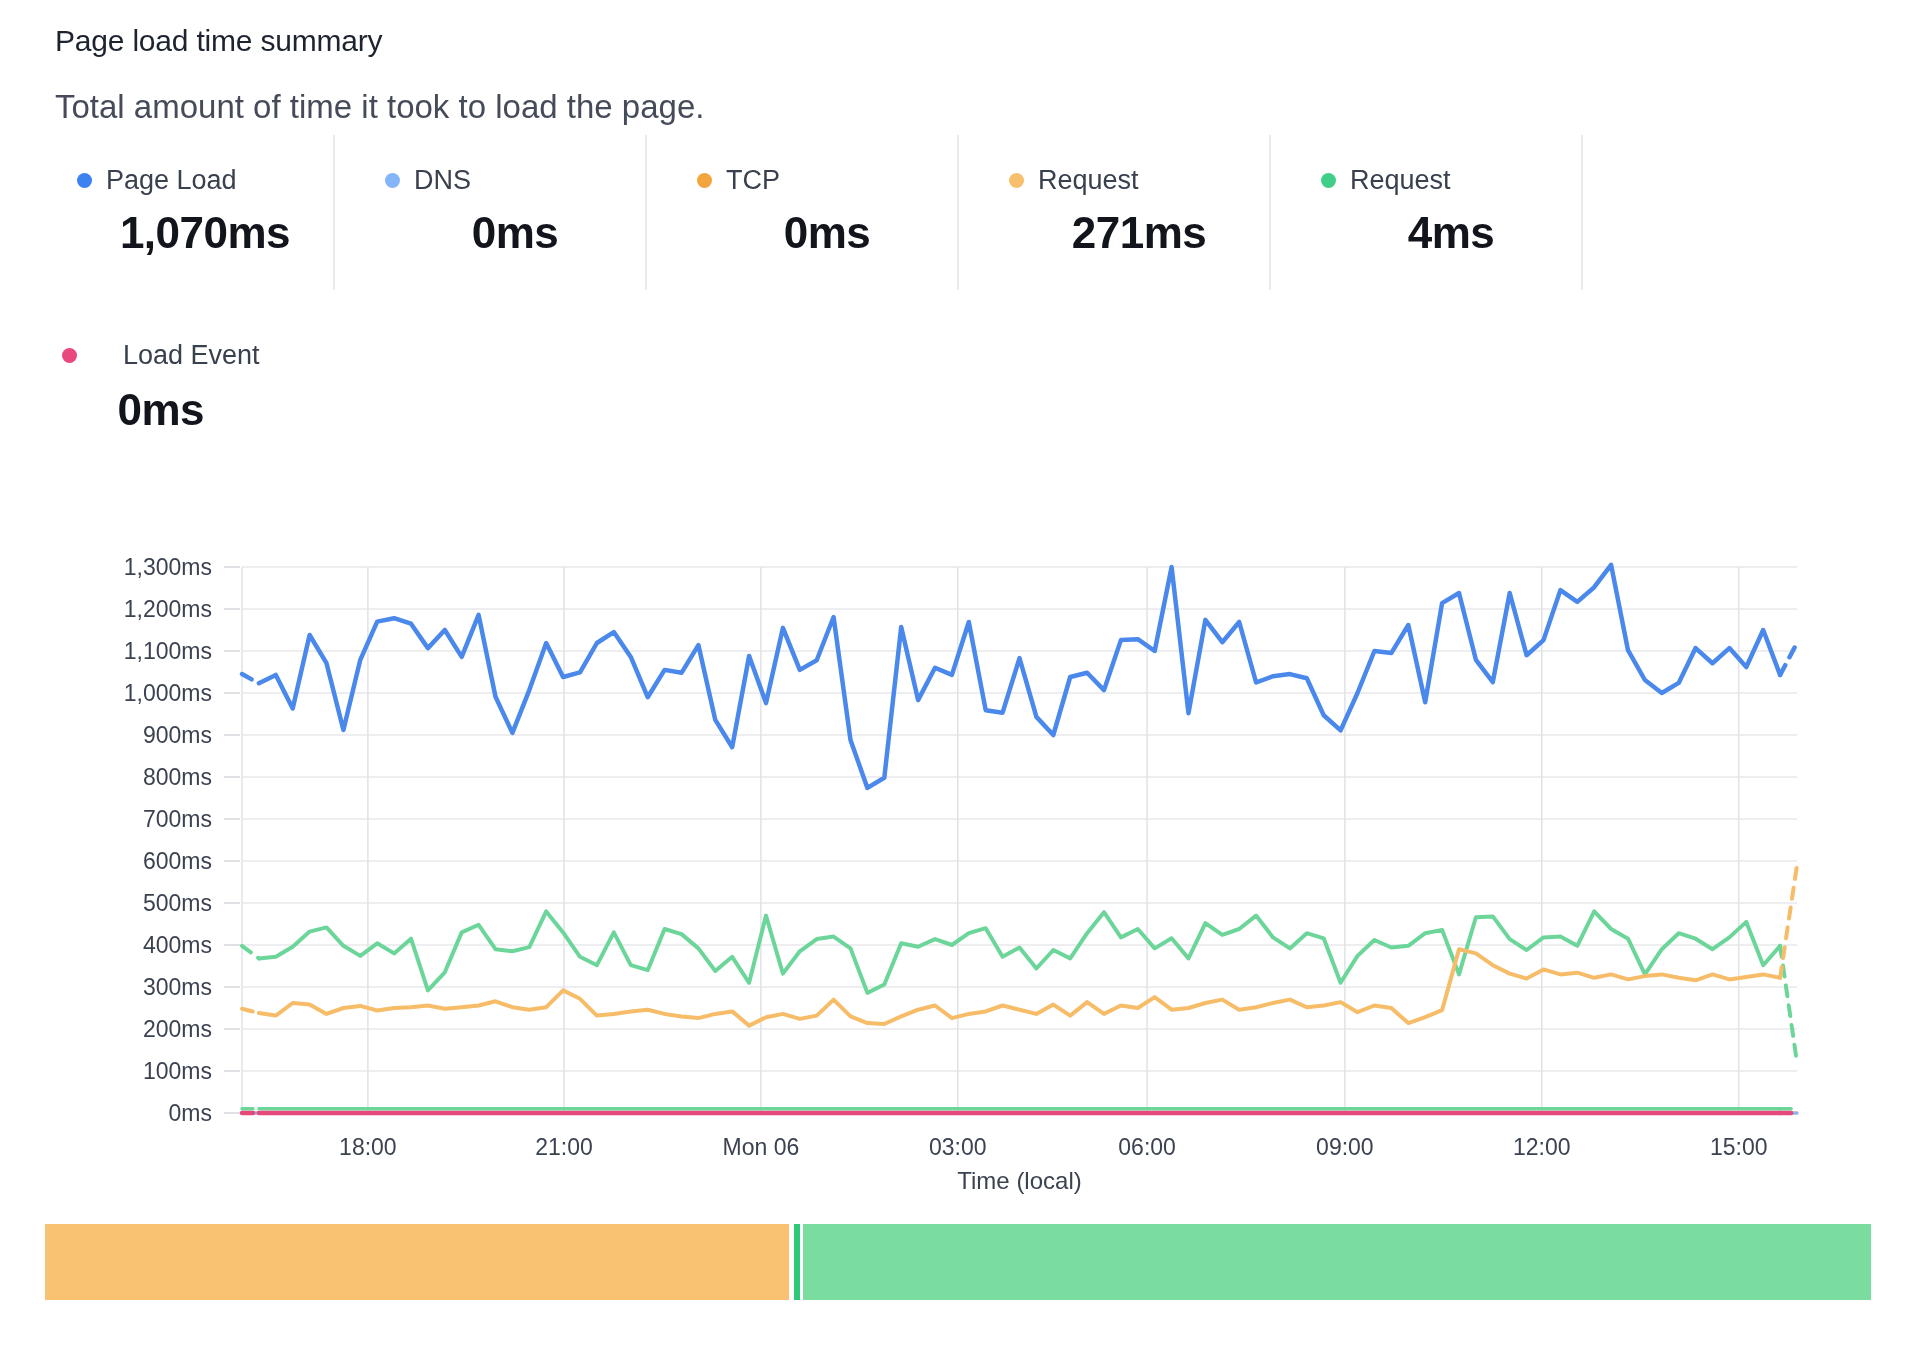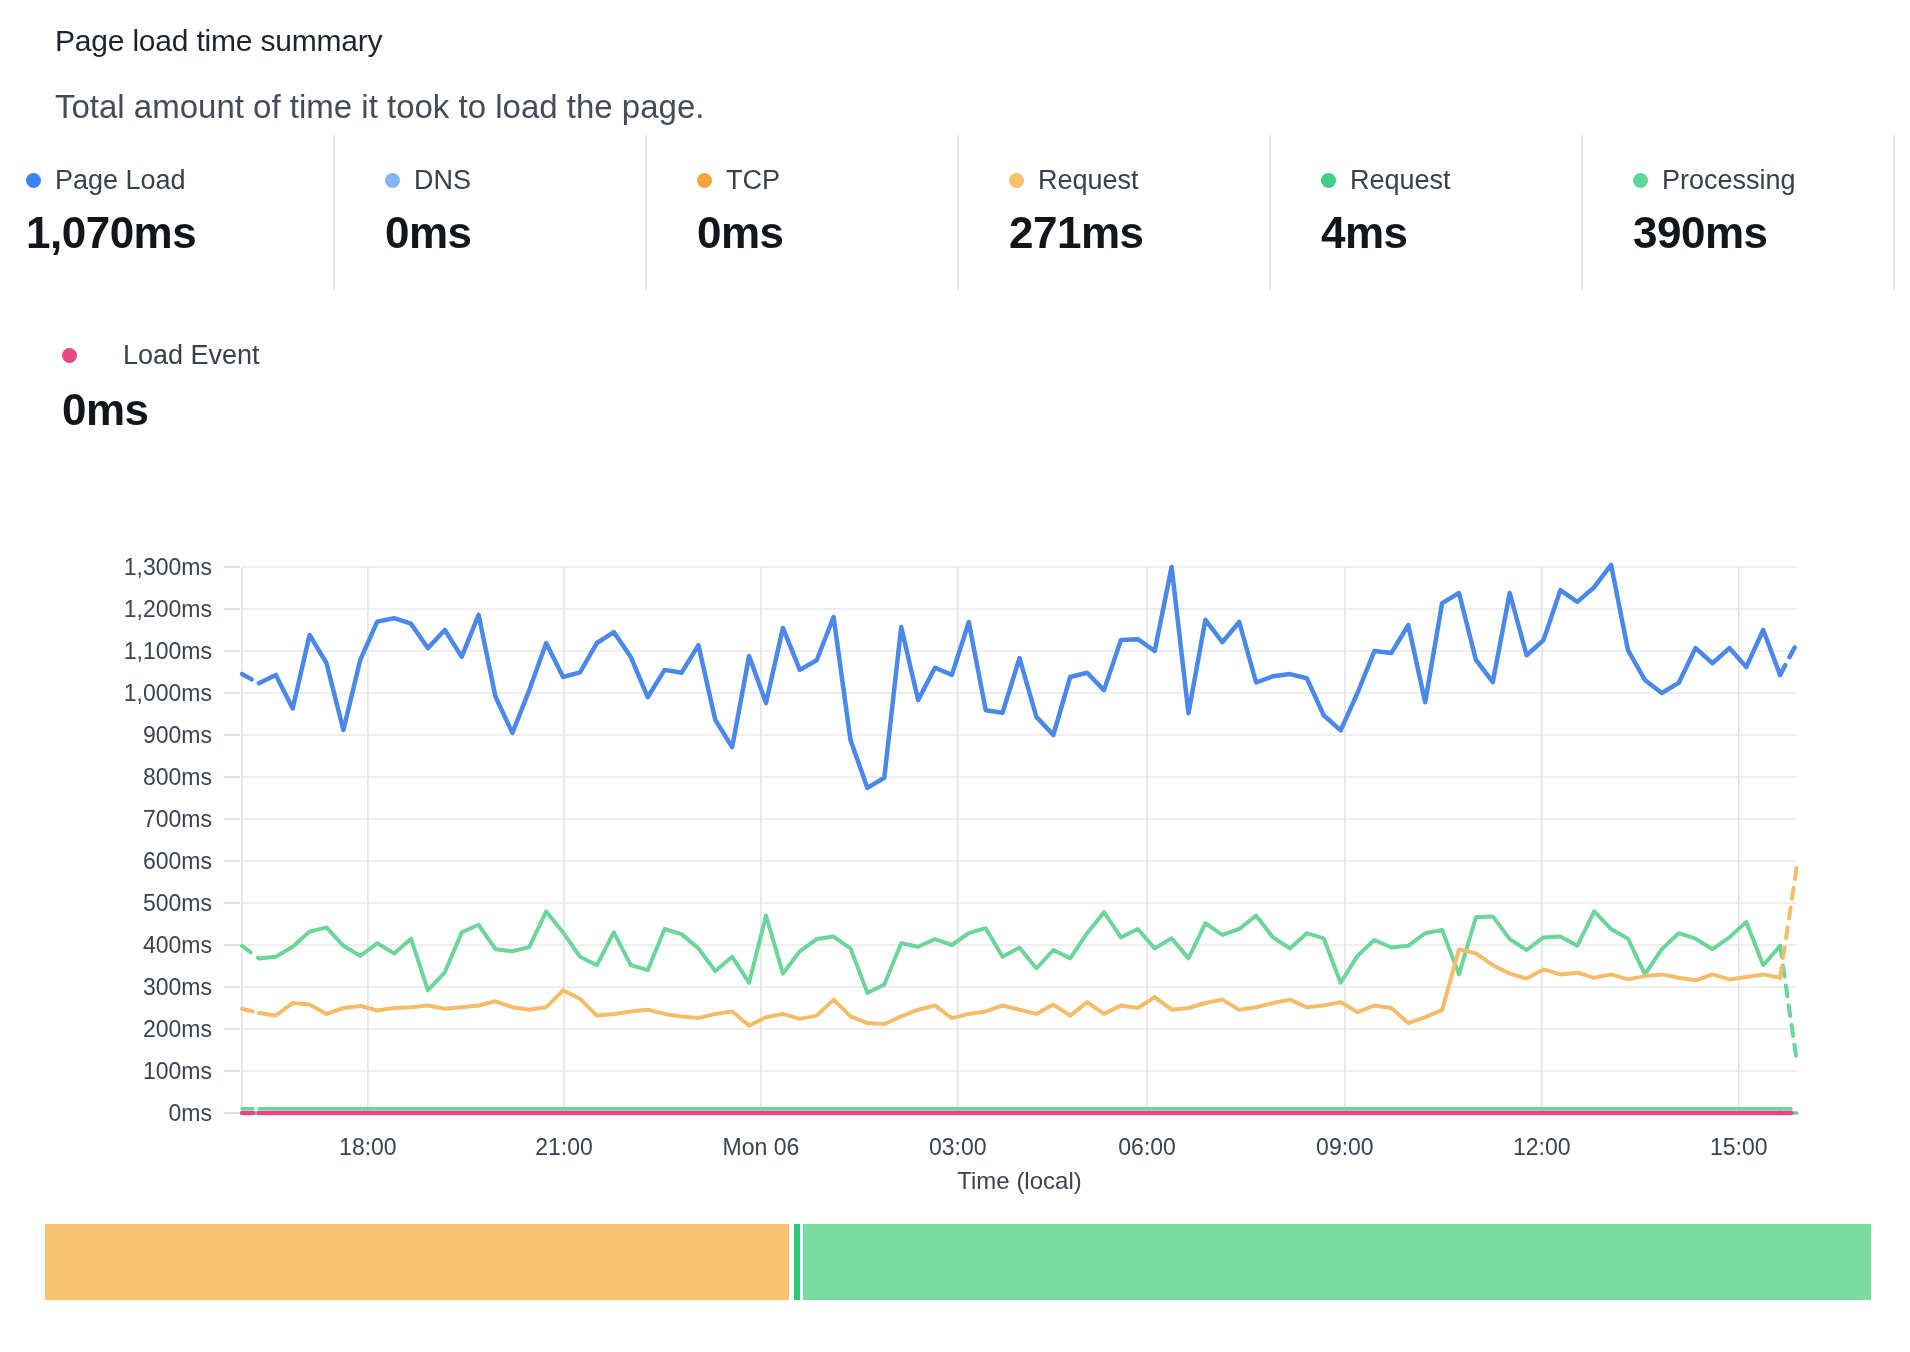--- a/index.html
+++ b/index.html
@@ -2,25 +2,25 @@
 <html><head>
 <meta charset="utf-8">
 <style>
   html,body{margin:0;padding:0;background:#fff;}
   body{font-family:"Liberation Sans",sans-serif;color:#1c212b;}
   .page{position:relative;width:1910px;height:1352px;background:#fff;overflow:hidden;}
   .title{position:absolute;left:55px;top:24px;font-size:30px;font-weight:400;color:#1e2330;letter-spacing:-0.2px;text-align:right;}
   .subtitle{position:absolute;left:55px;top:88px;font-size:33px;font-weight:400;color:#454b59;}
   .legend-row{position:absolute;left:0;top:135px;height:155px;display:flex;}
   .stat{box-sizing:border-box;border-right:2px solid #e8eaed;padding-left:50px;padding-top:30px;width:312px;}
-  .stat.first{width:335px;padding-left:26px;}
+  .stat.first{width:335px;padding-left:77px;}
   .stat-top{display:flex;align-items:center;}
   .dot{width:15px;height:15px;border-radius:50%;margin-right:14px;flex:0 0 auto;}
   .stat-label{font-size:27px;color:#39404e;}
-  .stat-value{font-size:44px;font-weight:700;color:#12151c;margin-top:12px;letter-spacing:-0.5px;}
+  .stat-value{font-size:44px;font-weight:700;color:#12151c;margin-top:12px;letter-spacing:-0.5px;text-align:center;}
   .legend-row2{position:absolute;left:62px;top:340px;}
   .legend-row2 .stat2-top{display:flex;align-items:center;gap:32px;}
   .legend-row2 .stat-value{margin-top:14px;}
   #chart{position:absolute;left:0;top:420px;}
   #chart text{font-family:"Liberation Sans",sans-serif;font-size:23px;fill:#3b4250;}
   #chart text.axis-title{font-size:24px;fill:#3b4250;}
   .timeline-bar{position:absolute;left:45px;top:1224px;width:1826px;height:76px;display:flex;}
   .timeline-bar .seg{height:100%;}
 </style>
 </head>
@@ -58,27 +58,20 @@
           <span class="stat-label">Request</span>
         </div>
         <div class="stat-value">271ms</div>
       </div>
       <div class="stat">
         <div class="stat-top">
           <span class="dot" style="background: rgb(65, 206, 137);"></span>
           <span class="stat-label">Request</span>
         </div>
         <div class="stat-value">4ms</div>
-      </div>
-      <div class="stat">
-        <div class="stat-top">
-          <span class="dot" style="background: rgb(94, 214, 154);"></span>
-          <span class="stat-label">Processing</span>
-        </div>
-        <div class="stat-value">390ms</div>
       </div>
     </div>
   <div class="legend-row2" id="legend-row2">
       <div class="">
         <div class="stat2-top">
           <span class="dot" style="background: rgb(232, 72, 126);"></span>
           <span class="stat-label">Load Event</span>
         </div>
         <div class="stat-value">0ms</div>
       </div>

